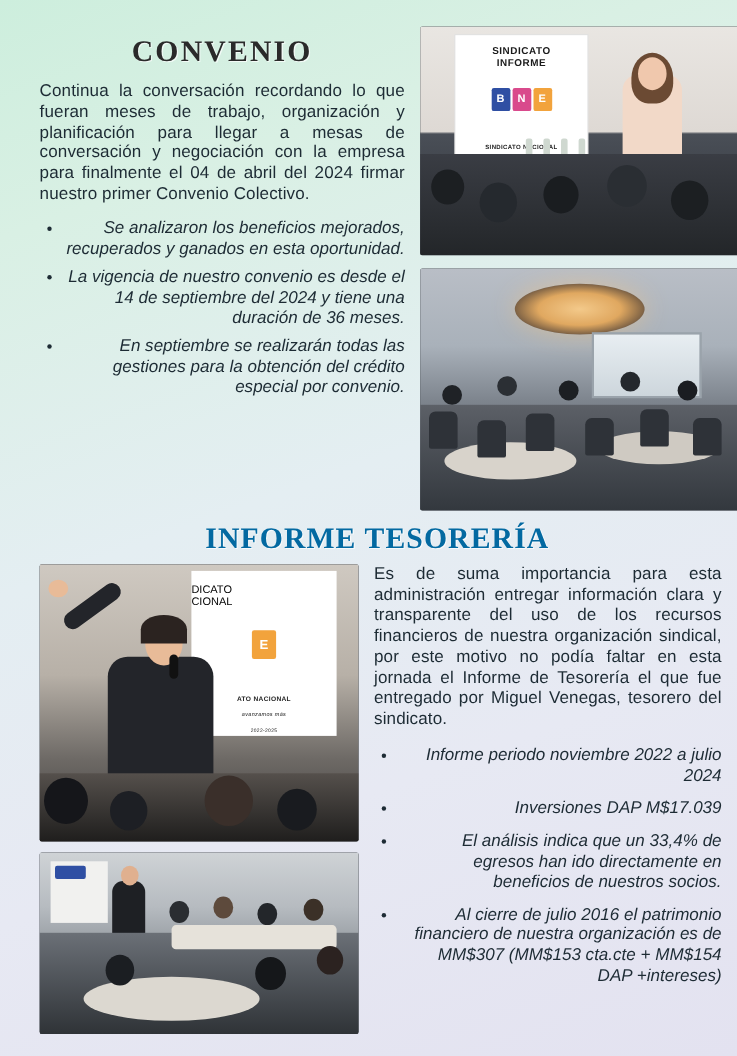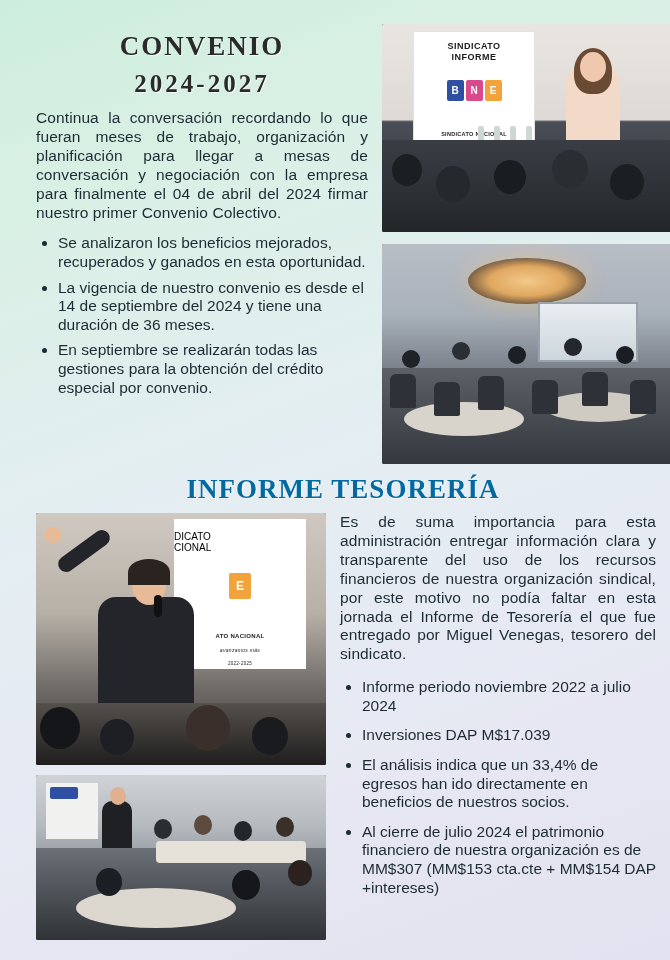--- a/index.html
+++ b/index.html
@@ -66,21 +66,22 @@
 
   ul.bullets {
     margin: 12px 0 0 0;
     padding-left: 22px;
     color: #1d2b34;
   }
   ul.bullets li {
     font-size: 15.5px;
     line-height: 1.2;
     margin-bottom: 7px;
-    text-align: left;
+    text-align: right;
+    font-style: italic;
   }
   ul.bullets li::marker { font-size: 15px; }
 
   
   .photo {
     position: relative;
     overflow: hidden;
     border-radius: 2px;
     background: #3a3f45;
   }
@@ -204,21 +205,20 @@
 </head>
 <body>
 
 <div class="page">
 
   <div class="sec1">
 
     <div class="sec1-left">
       <div class="title1">
         <span>CONVENIO</span>
-        <span class="l2">2024-2027</span>
       </div>
       <div class="body-text">Continua la conversación recordando lo que fueran meses de trabajo, organización y planificación para llegar a mesas de conversación y negociación con la empresa para finalmente el 04 de abril del 2024 firmar nuestro primer Convenio Colectivo.</div>
       <ul class="bullets">
         <li>Se analizaron los beneficios mejorados, recuperados y ganados en esta oportunidad.</li>
         <li>La vigencia de nuestro convenio es desde el 14 de septiembre del 2024 y tiene una duración de 36 meses.</li>
         <li>En septiembre se realizarán todas las gestiones para la obtención del crédito especial por convenio.</li>
       </ul>
     </div>
 
     <div class="sec1-right">
@@ -336,19 +336,19 @@
         </div>
 
       </div>
 
       <div class="sec2-right">
         <div class="body-text">Es de suma importancia para esta administración entregar información clara y transparente del uso de los recursos financieros de nuestra organización sindical, por este motivo no podía faltar en esta jornada el Informe de Tesorería el que fue entregado por Miguel Venegas, tesorero del sindicato.</div>
         <ul class="bullets">
           <li>Informe periodo noviembre 2022 a julio 2024</li>
           <li>Inversiones DAP M$17.039</li>
           <li>El análisis indica que un 33,4% de egresos han ido directamente en beneficios de nuestros socios.</li>
-          <li>Al cierre de julio 2024 el patrimonio financiero de nuestra organización es de MM$307 (MM$153 cta.cte + MM$154 DAP +intereses)</li>
+          <li>Al cierre de julio 2016 el patrimonio financiero de nuestra organización es de MM$307 (MM$153 cta.cte + MM$154 DAP +intereses)</li>
         </ul>
       </div>
     </div>
   </div>
 
 </div>
 
 </body></html>

